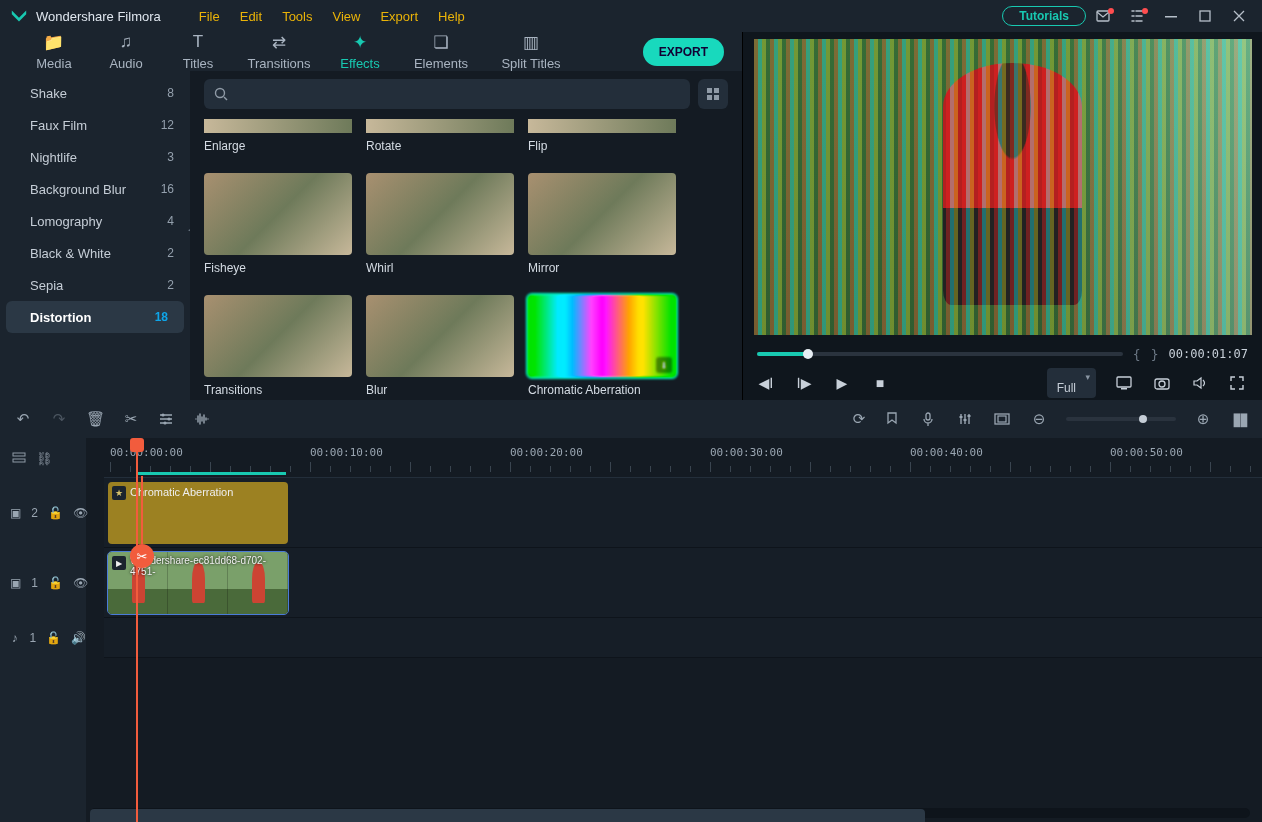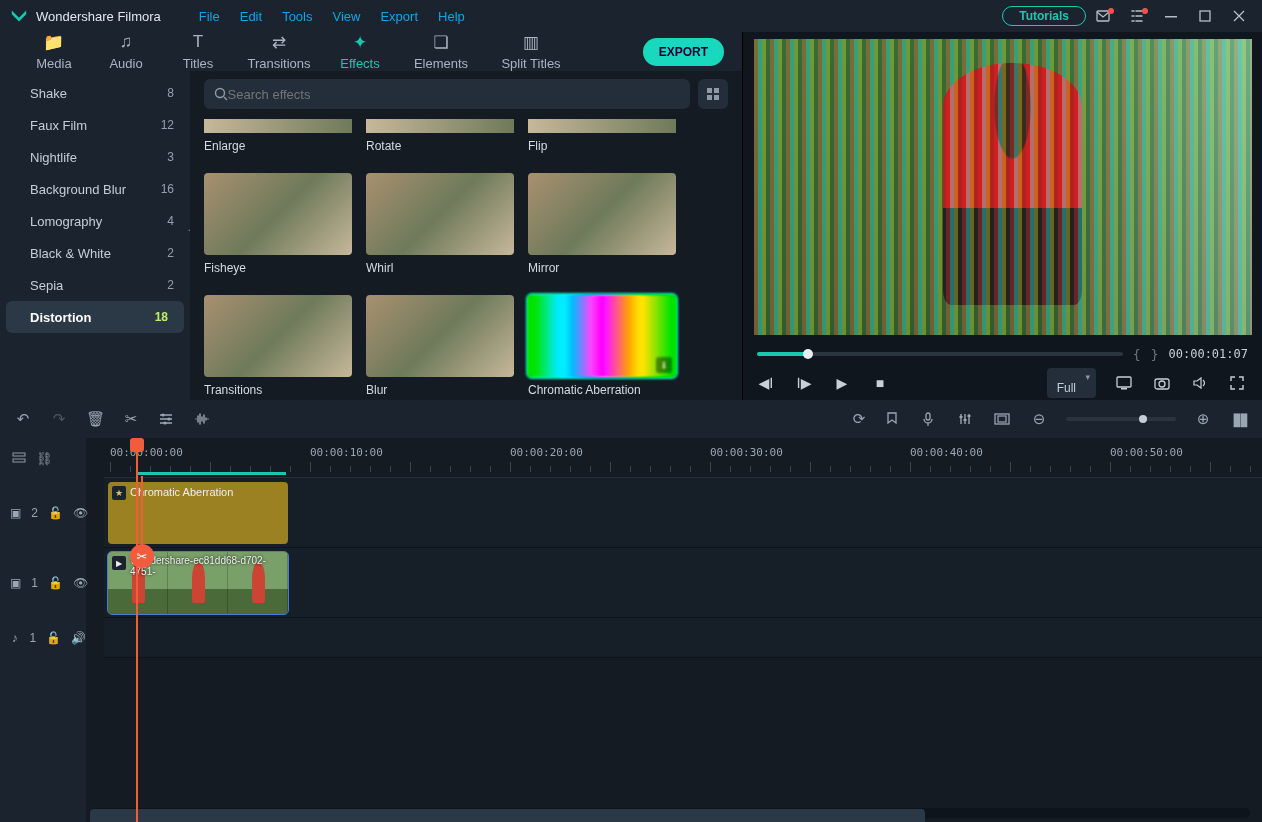--- a/index.html
+++ b/index.html
@@ -3,21 +3,21 @@
 <meta charset="utf-8">
 <style>
 * { margin:0; padding:0; box-sizing:border-box; font-family:"Segoe UI",Arial,sans-serif; }
 body { background:#0d1117; color:#c5cdd6; width:1262px; height:822px; overflow:hidden; font-size:13px; user-select:none; }
 
 
 .titlebar { height:32px; background:#1b242e; display:flex; align-items:center; padding:0 6px 0 10px; }
 .titlebar .logo { width:18px; height:18px; }
 .titlebar .appname { margin-left:8px; font-size:13px; color:#dfe6ee; }
 .titlebar .menu { display:flex; margin-left:28px; gap:0; }
-.titlebar .menu span { padding:0 10px; color:#0ea5e9; cursor:pointer; }
+.titlebar .menu span { padding:0 10px; color:#eab308; cursor:pointer; }
 .titlebar .spacer { flex:1; }
 .tut-btn { border:1px solid #18c9b1; color:#18c9b1; border-radius:14px; padding:2px 16px; font-weight:bold; font-size:12px; cursor:pointer; }
 .titlebar .ticon { width:34px; height:32px; display:flex; align-items:center; justify-content:center; color:#b6bfc9; cursor:pointer; position:relative; }
 .reddot { position:absolute; top:8px; right:6px; width:6px; height:6px; background:#ff4d4f; border-radius:50%; }
 
 
 .toparea { height:368px; display:flex; }
 .workleft { width:742px; display:flex; flex-direction:column; }
 .tabstrip { height:52px; background:#1b242e; display:flex; align-items:center; padding-left:18px; }
 .tab { width:72px; text-align:center; color:#a9b4c1; cursor:pointer; }
@@ -29,21 +29,21 @@
 .export-btn { background:#18d9bd; color:#103; font-weight:bold; border:none; border-radius:16px; padding:7px 16px; margin-right:18px; cursor:pointer; font-size:12px; }
 
 .panels { flex:1; display:flex; background:#141b23; }
 
 .sidebar { width:190px; background:#1b242e; padding-top:6px; overflow:hidden; position:relative; }
 .sidebar .row { height:32px; display:flex; align-items:center; padding:0 16px 0 30px; cursor:pointer; font-size:13px; color:#c5cdd6; }
 .sidebar .row.head { padding-left:14px; font-weight:500; }
 .sidebar .row.head::before { content:"▾"; font-size:10px; margin-right:6px; }
 .sidebar .row .cnt { margin-left:auto; color:#94a0ad; font-size:12px;}
 .sidebar .row.sel { background:#2b3845; border-radius:6px; margin:0 6px; padding-left:24px; font-weight:600; color:#fff;}
-.sidebar .row.sel .cnt { color:#bef264; }
+.sidebar .row.sel .cnt { color:#0ea5e9; }
 .split-handle { position:absolute; right:-8px; top:50%; transform:translateY(-50%); width:10px; height:30px; color:#6a7784; font-size:11px; cursor:pointer;}
 
 
 .gallery { flex:1; padding:0 14px 8px 14px; overflow:auto; }
 .searchrow { display:flex; align-items:center; gap:8px; padding:8px 0 10px; }
 .search { flex:1; background:#232e3a; border-radius:6px; height:30px; display:flex; align-items:center; padding:0 10px; }
 .search input { background:transparent; border:none; outline:none; color:#9fabb8; width:100%; font-size:13px; }
 .gridicon { width:30px; height:30px; background:#232e3a; border-radius:6px; display:flex; align-items:center; justify-content:center; cursor:pointer; }
 .grid { display:grid; grid-template-columns:repeat(3,148px); gap:20px 14px; }
 .card { width:148px; cursor:pointer; }
@@ -222,21 +222,20 @@
         <div class="split-handle">◀</div>
       </div>
 
       <div class="gallery">
         <div class="searchrow">
           <div class="search">
             <svg width="14" height="14">
                 <circle cx="6" cy="6" r="4.5" fill="none" stroke="#8f9aa6" stroke-width="1.4"></circle>
                 <path d="M10 10l3 3" stroke="#8f9aa6" stroke-width="1.4"></path>
               </svg>
-            <input placeholder="Search effects" style="">
           </div>
           <div class="gridicon">
             <svg width="14" height="14">
                 <rect x="1" y="1" width="5" height="5" fill="#8f9aa6"></rect>
                 <rect x="8" y="1" width="5" height="5" fill="#8f9aa6"></rect>
                 <rect x="1" y="8" width="5" height="5" fill="#8f9aa6"></rect>
                 <rect x="8" y="8" width="5" height="5" fill="#8f9aa6"></rect>
               </svg>
           </div>
         </div>

